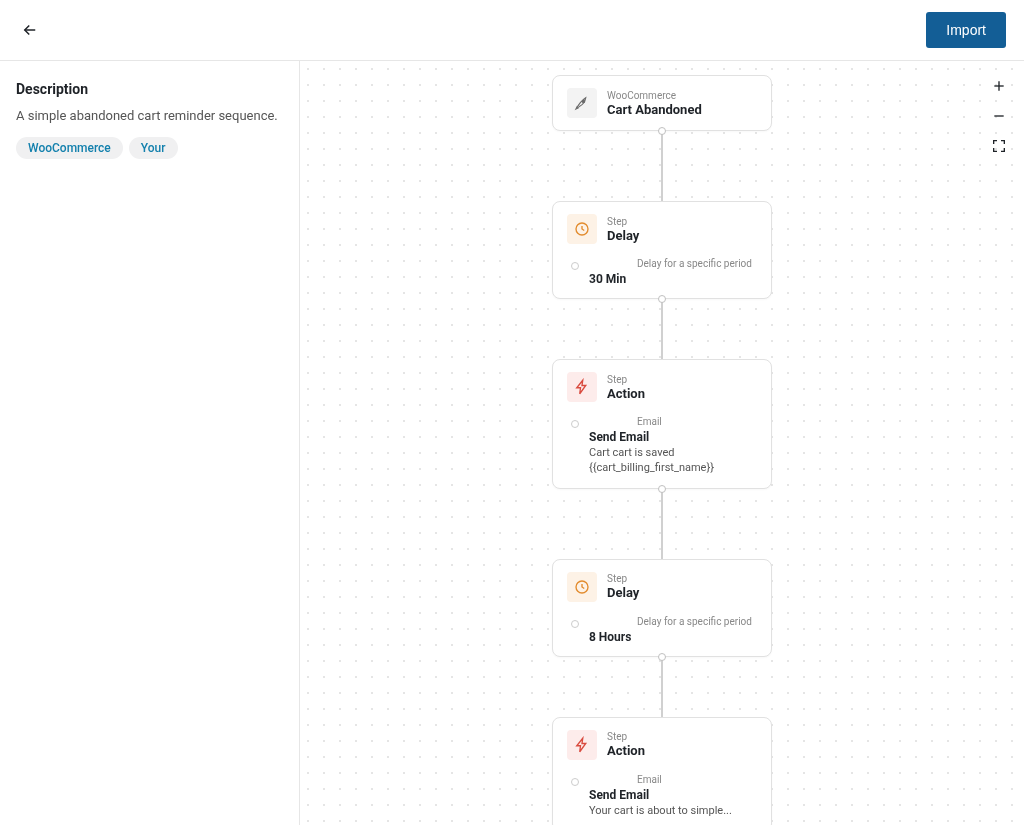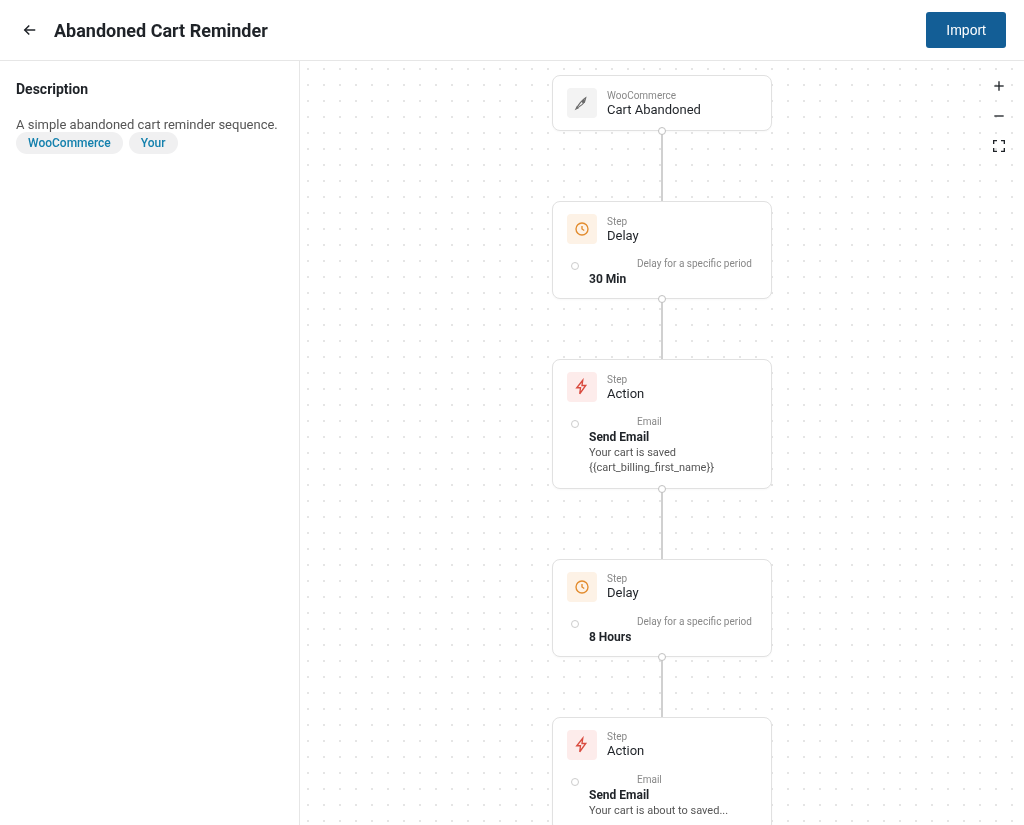--- a/index.html
+++ b/index.html
@@ -14,22 +14,22 @@
   .title { font-size: 18px; font-weight: 700; }
   .import-btn {
     background: #135e96; color: #fff; border: none; border-radius: 3px;
     padding: 10px 20px; font-size: 14px; font-weight: 500; cursor: pointer;
   }
   .body { display: flex; height: calc(825px - 57px); }
   .sidebar {
     width: 300px; border-right: 1px solid #e6e6e6; padding: 20px 16px;
     flex-shrink: 0;
   }
-  .desc-heading { font-size: 14px; font-weight: 700; margin-bottom: 20px; }
-  .desc-text { font-size: 13px; color: #555; }
+  .desc-heading { font-size: 14px; font-weight: 700; margin-bottom: 11px; }
+  .desc-text { font-size: 13px; color: #555; margin-bottom: 14px; }
   .tags { display: flex; gap: 6px; }
   .tag {
     background: #f0f0f1; color: #1380ad; font-size: 12px;
     padding: 4px 12px; border-radius: 12px; font-weight: 500;
   }
   .canvas {
     flex: 1; position: relative; overflow: hidden;
     background-image: radial-gradient(#e5e5e5 1px, transparent 1px);
     background-size: 16px 16px;
     background-position: 0 0;
@@ -55,21 +55,21 @@
   .node-icon {
     width: 30px; height: 30px; border-radius: 4px; display: flex; align-items: center; justify-content: center;
     flex-shrink: 0;
   }
   .icon-trigger { background: #f3f3f3; }
   .icon-delay { background: #fdf2e6; }
   .icon-action { background: #fdeceb; }
   .node-icon svg { width: 18px; height: 18px; }
   .node-meta { display: flex; flex-direction: column; gap: 1px; }
   .node-supertitle { font-size: 10px; color: #888; }
-  .node-title { font-size: 13px; font-weight: 400; color: #1f2328; }
+  .node-title { font-size: 13px; font-weight: 700; color: #1f2328; }
 
   .node-detail { margin-top: 14px; padding-left: 6px; position: relative; }
   .node-detail::before {
     content: ""; position: absolute; left: 4px; top: 4px;
     width: 6px; height: 6px; border: 1px solid #ccc; border-radius: 50%; background: #fff;
   }
   .node-detail-inner { padding-left: 16px; }
   .node-detail-label { font-size: 10px; color: #888; margin-left: 48px; }
   .node-detail-title { font-size: 12px; font-weight: 700; color: #1f2328; margin-top: 3px; }
   .node-detail-body { font-size: 11px; color: #555; margin-top: 2px; line-height: 1.35; }
@@ -91,21 +91,20 @@
 <body>
 
 <div class="header">
   <div class="header-left">
     <div class="back-btn">
       <svg viewBox="0 0 24 24">
           <path d="M19 12H5"></path>
           <path d="M11 18l-6-6 6-6"></path>
         </svg>
     </div>
-    <div class="title">Abandoned Cart Reminder</div>
   </div>
   <button class="import-btn">Import</button>
 </div>
 
 <div class="body">
 
   <aside class="sidebar">
     <div class="desc-heading">Description</div>
     <div class="desc-text">A simple abandoned cart reminder sequence.</div>
     <div class="tags">
@@ -194,21 +193,21 @@
           </div>
           <div class="node-meta">
             <span class="node-supertitle">Step</span>
             <span class="node-title">Action</span>
           </div>
         </div>
         <div class="node-detail">
           <div class="node-detail-inner">
             <div class="node-detail-label">Email</div>
             <div class="node-detail-title">Send Email</div>
-            <div class="node-detail-body">Your cart is saved {{cart_billing_first_name}}</div>
+            <div class="node-detail-body">Cart cart is saved {{cart_billing_first_name}}</div>
           </div>
         </div>
       </div>
 
       <div class="connector conn-short">
         <div class="conn-dot top"></div>
       </div>
 
       <div class="node">
         <div class="node-head">
@@ -244,21 +243,21 @@
           </div>
           <div class="node-meta">
             <span class="node-supertitle">Step</span>
             <span class="node-title">Action</span>
           </div>
         </div>
         <div class="node-detail">
           <div class="node-detail-inner">
             <div class="node-detail-label">Email</div>
             <div class="node-detail-title">Send Email</div>
-            <div class="node-detail-body">Your cart is about to saved...</div>
+            <div class="node-detail-body">Your cart is about to simple...</div>
           </div>
         </div>
       </div>
 
       <div class="connector conn-tail">
         <div class="conn-dot top"></div>
       </div>
 
     </div>
 

